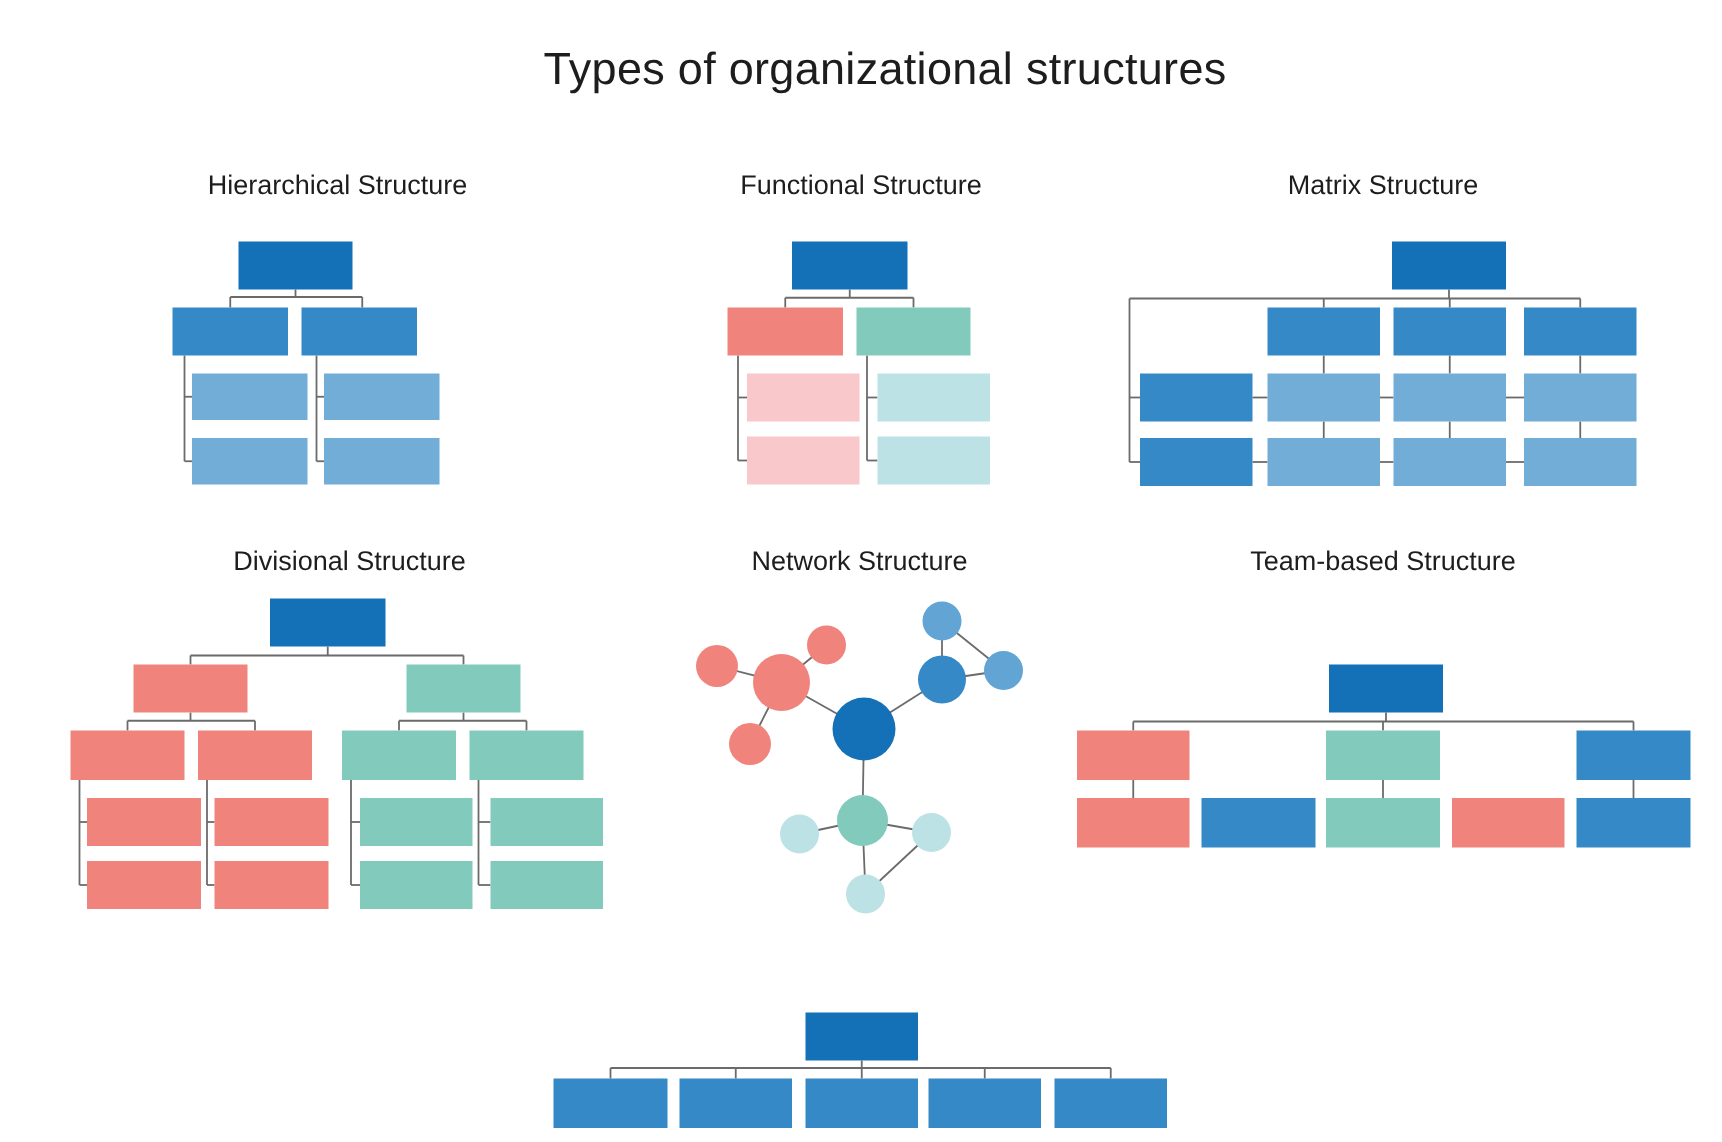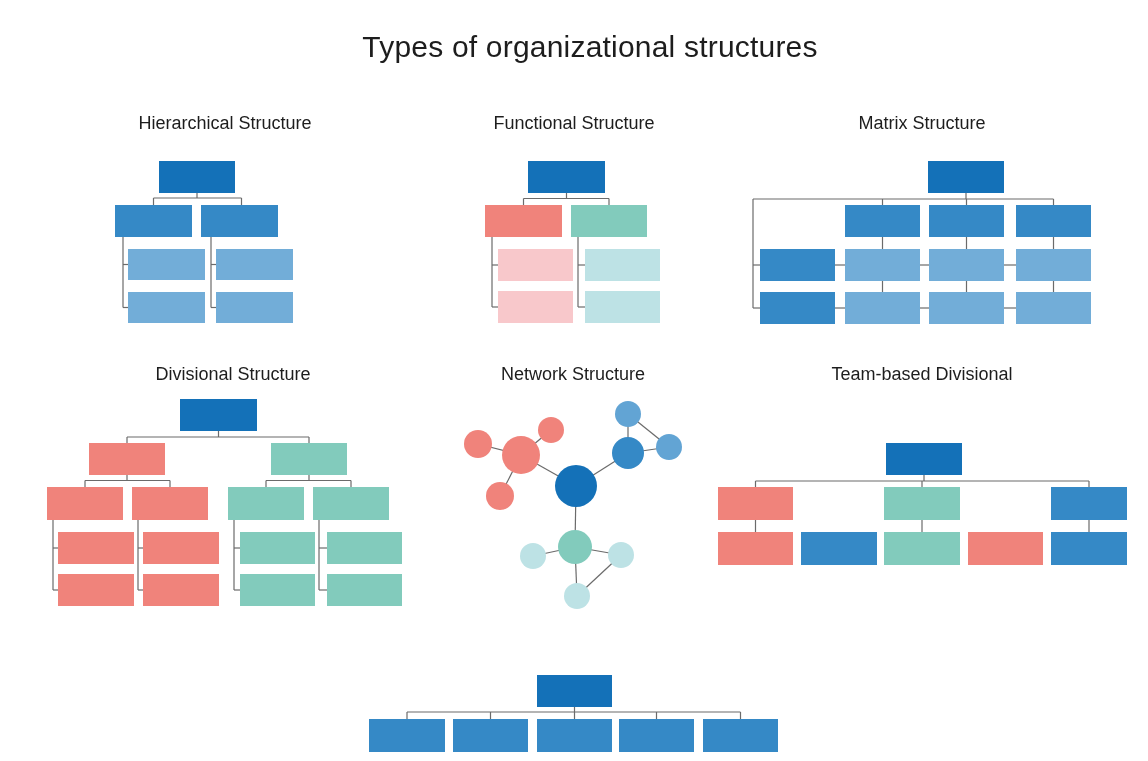--- a/index.html
+++ b/index.html
@@ -33,21 +33,21 @@
 <body>
 
 <div class="canvas">
   <div class="main-title" style="left:590px;">Types of organizational structures</div>
 
   <div class="panel-title" style="left:225px;top:113px;">Hierarchical Structure</div>
   <div class="panel-title" style="left:574px;top:113px;">Functional Structure</div>
   <div class="panel-title" style="left:922px;top:113px;">Matrix Structure</div>
   <div class="panel-title" style="left:233px;top:364px;">Divisional Structure</div>
   <div class="panel-title" style="left:573px;top:364px;text-align:center;">Network Structure</div>
-  <div class="panel-title" style="left:922px;top:364px;">Team-based Divisional</div>
+  <div class="panel-title" style="left:922px;top:364px;">Team-based Structure</div>
 
   <svg class="diagram" id="diagram-svg" width="1148" height="761" viewBox="0 0 1148 761">
       <line x1="197" y1="193" x2="197" y2="198" stroke="#6B6B6B" stroke-width="1.2"></line>
       <line x1="153.5" y1="198" x2="241.5" y2="198" stroke="#6B6B6B" stroke-width="1.2"></line>
       <line x1="153.5" y1="198" x2="153.5" y2="205" stroke="#6B6B6B" stroke-width="1.2"></line>
       <line x1="241.5" y1="198" x2="241.5" y2="205" stroke="#6B6B6B" stroke-width="1.2"></line>
       <line x1="123" y1="237" x2="123" y2="307.5" stroke="#6B6B6B" stroke-width="1.2"></line>
       <line x1="123" y1="264.5" x2="128" y2="264.5" stroke="#6B6B6B" stroke-width="1.2"></line>
       <line x1="123" y1="307.5" x2="128" y2="307.5" stroke="#6B6B6B" stroke-width="1.2"></line>
       <line x1="211" y1="237" x2="211" y2="307.5" stroke="#6B6B6B" stroke-width="1.2"></line>

